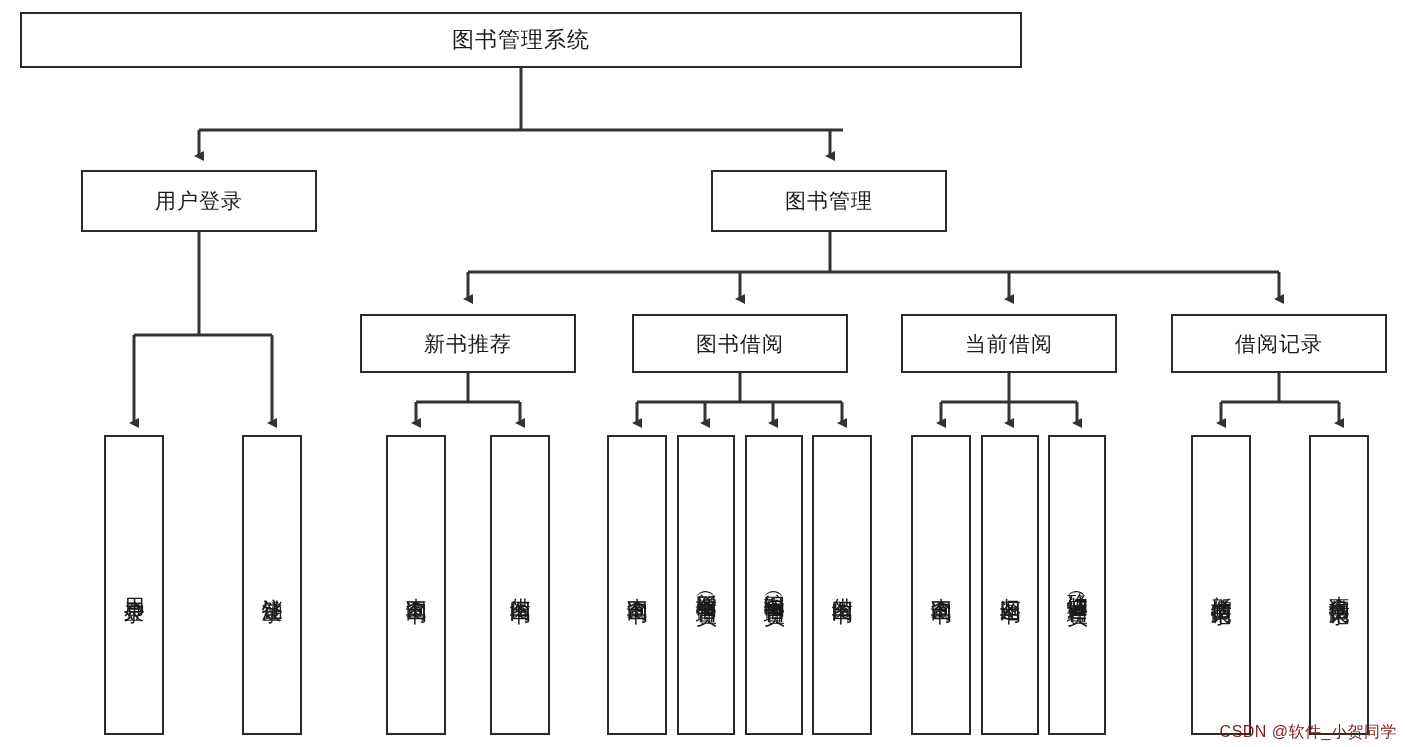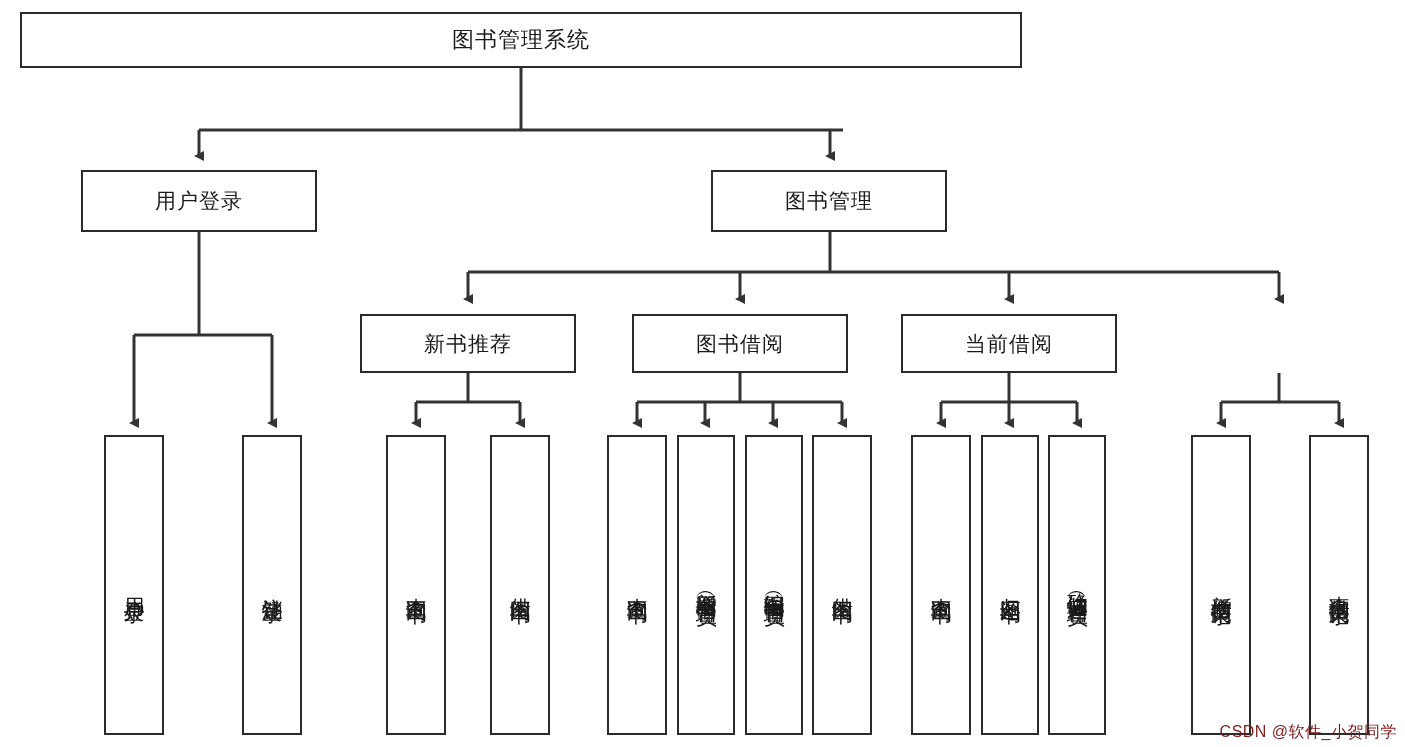--- a/index.html
+++ b/index.html
@@ -133,20 +133,23 @@
 
   <div class="node node-h" style="left:711px;top:170px;width:236px;height:62px;">
     <span>图书管理</span>
   </div>
   <div class="node node-h" style="left:632px;top:314px;width:216px;height:59px;">
     <span>图书借阅</span>
   </div>
   <div class="node node-h" style="left:901px;top:314px;width:216px;height:59px;">
     <span>当前借阅</span>
   </div>
+  <div class="node node-h" style="left:1171px;top:314px;width:216px;height:59px;">
+    <span>借阅记录</span>
+  </div>
 
   <div class="node node-v" style="left:104px;top:435px;width:60px;height:300px;">
     <span class="vtext">用户登录</span>
   </div>
   <div class="node node-v" style="left:242px;top:435px;width:60px;height:300px;">
     <span class="vtext">注销登录</span>
   </div>
 
   <div class="node node-v" style="left:386px;top:435px;width:60px;height:300px;">
     <span class="vtext">查询图书</span>

